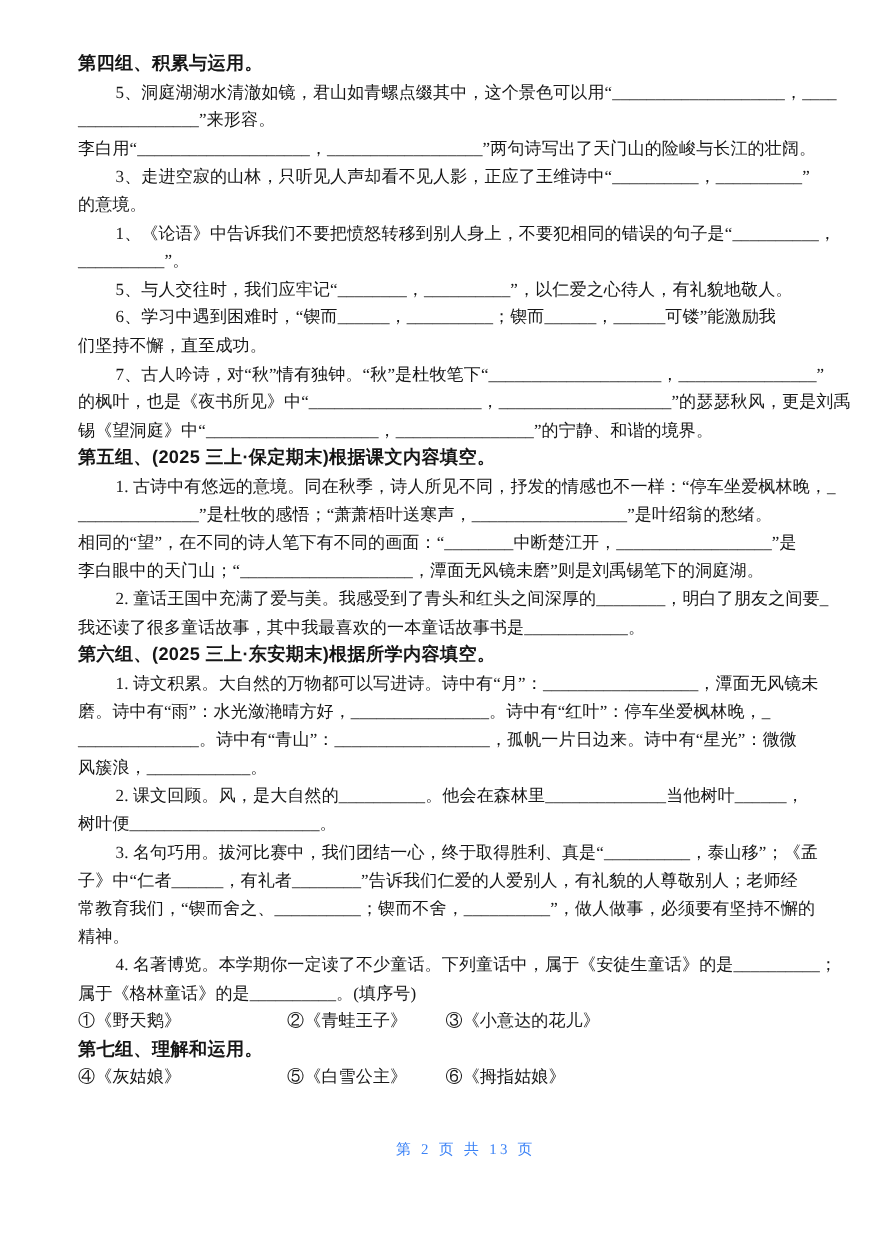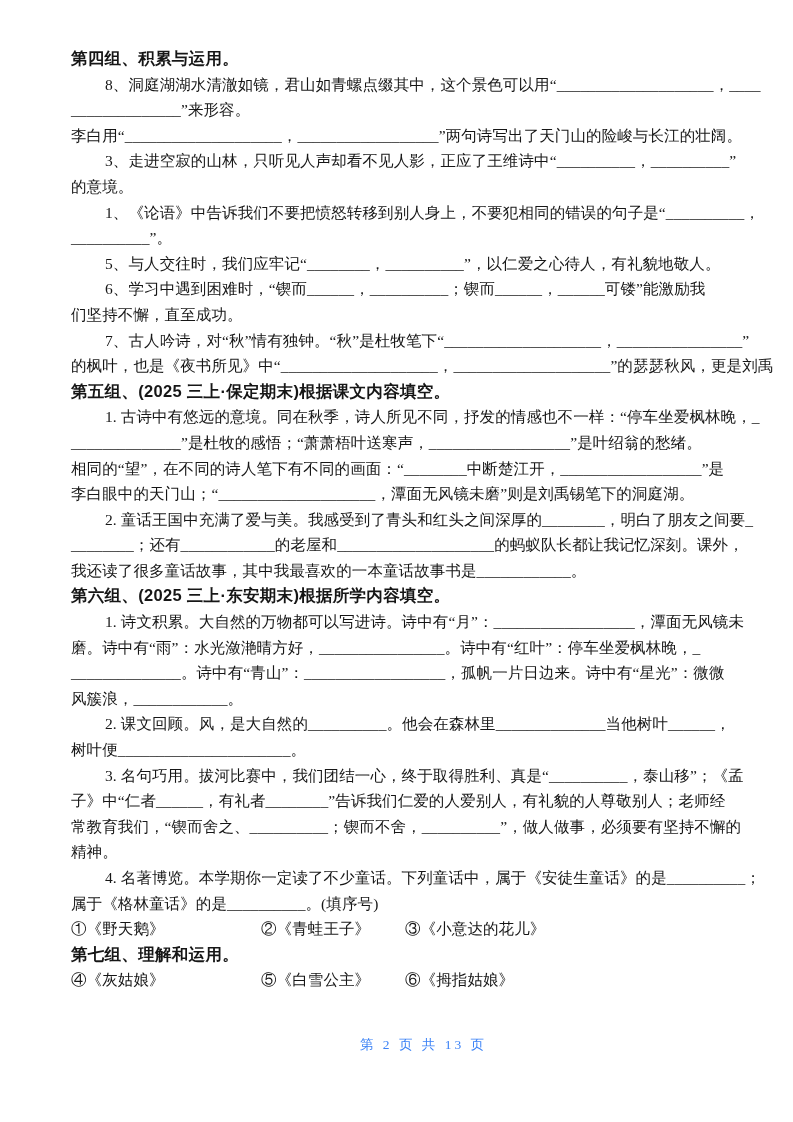--- a/index.html
+++ b/index.html
@@ -55,39 +55,39 @@
     letter-spacing: 3px;
     color: #3b82f6;
   }
 </style>
 </head>
 <body>
 
 <div class="page">
   <div class="content">
       <div class="line heading">第四组、积累与运用。</div>
-      <div class="line first">8、洞庭湖湖水清澈如镜，君山如青螺点缀其中，这个景色可以用“____________________，____</div>
+      <div class="line first">5、洞庭湖湖水清澈如镜，君山如青螺点缀其中，这个景色可以用“____________________，____</div>
       <div class="line cont">______________”来形容。</div>
       <div class="line cont">李白用“____________________，__________________”两句诗写出了天门山的险峻与长江的壮阔。</div>
       <div class="line first">3、走进空寂的山林，只听见人声却看不见人影，正应了王维诗中“__________，__________”</div>
       <div class="line cont">的意境。</div>
       <div class="line first">1、《论语》中告诉我们不要把愤怒转移到别人身上，不要犯相同的错误的句子是“__________，</div>
       <div class="line cont">__________”。</div>
       <div class="line first">5、与人交往时，我们应牢记“________，__________”，以仁爱之心待人，有礼貌地敬人。</div>
       <div class="line first">6、学习中遇到困难时，“锲而______，__________；锲而______，______可镂”能激励我</div>
       <div class="line cont">们坚持不懈，直至成功。</div>
       <div class="line first">7、古人吟诗，对“秋”情有独钟。“秋”是杜牧笔下“____________________，________________”</div>
       <div class="line cont">的枫叶，也是《夜书所见》中“____________________，____________________”的瑟瑟秋风，更是刘禹</div>
+      <div class="line cont">锡《望洞庭》中“____________________，________________”的宁静、和谐的境界。</div>
       <div class="line heading">第五组、(2025 三上·保定期末)根据课文内容填空。</div>
       <div class="line first">1. 古诗中有悠远的意境。同在秋季，诗人所见不同，抒发的情感也不一样：“停车坐爱枫林晚，_</div>
       <div class="line cont">______________”是杜牧的感悟；“萧萧梧叶送寒声，__________________”是叶绍翁的愁绪。</div>
       <div class="line cont">相同的“望”，在不同的诗人笔下有不同的画面：“________中断楚江开，__________________”是</div>
       <div class="line cont">李白眼中的天门山；“____________________，潭面无风镜未磨”则是刘禹锡笔下的洞庭湖。</div>
       <div class="line first">2. 童话王国中充满了爱与美。我感受到了青头和红头之间深厚的________，明白了朋友之间要_</div>
-      <div class="line cont">________；还有____________的老屋和____________________的蚂蚁队长都让我记忆深刻。课外，</div>
       <div class="line cont">我还读了很多童话故事，其中我最喜欢的一本童话故事书是____________。</div>
       <div class="line heading">第六组、(2025 三上·东安期末)根据所学内容填空。</div>
       <div class="line first">1. 诗文积累。大自然的万物都可以写进诗。诗中有“月”：__________________，潭面无风镜未</div>
       <div class="line cont">磨。诗中有“雨”：水光潋滟晴方好，________________。诗中有“红叶”：停车坐爱枫林晚，_</div>
       <div class="line cont">______________。诗中有“青山”：__________________，孤帆一片日边来。诗中有“星光”：微微</div>
       <div class="line cont">风簇浪，____________。</div>
       <div class="line first">2. 课文回顾。风，是大自然的__________。他会在森林里______________当他树叶______，</div>
       <div class="line cont">树叶便______________________。</div>
       <div class="line first">3. 名句巧用。拔河比赛中，我们团结一心，终于取得胜利、真是“__________，泰山移”；《孟</div>
       <div class="line cont">子》中“仁者______，有礼者________”告诉我们仁爱的人爱别人，有礼貌的人尊敬别人；老师经</div>

